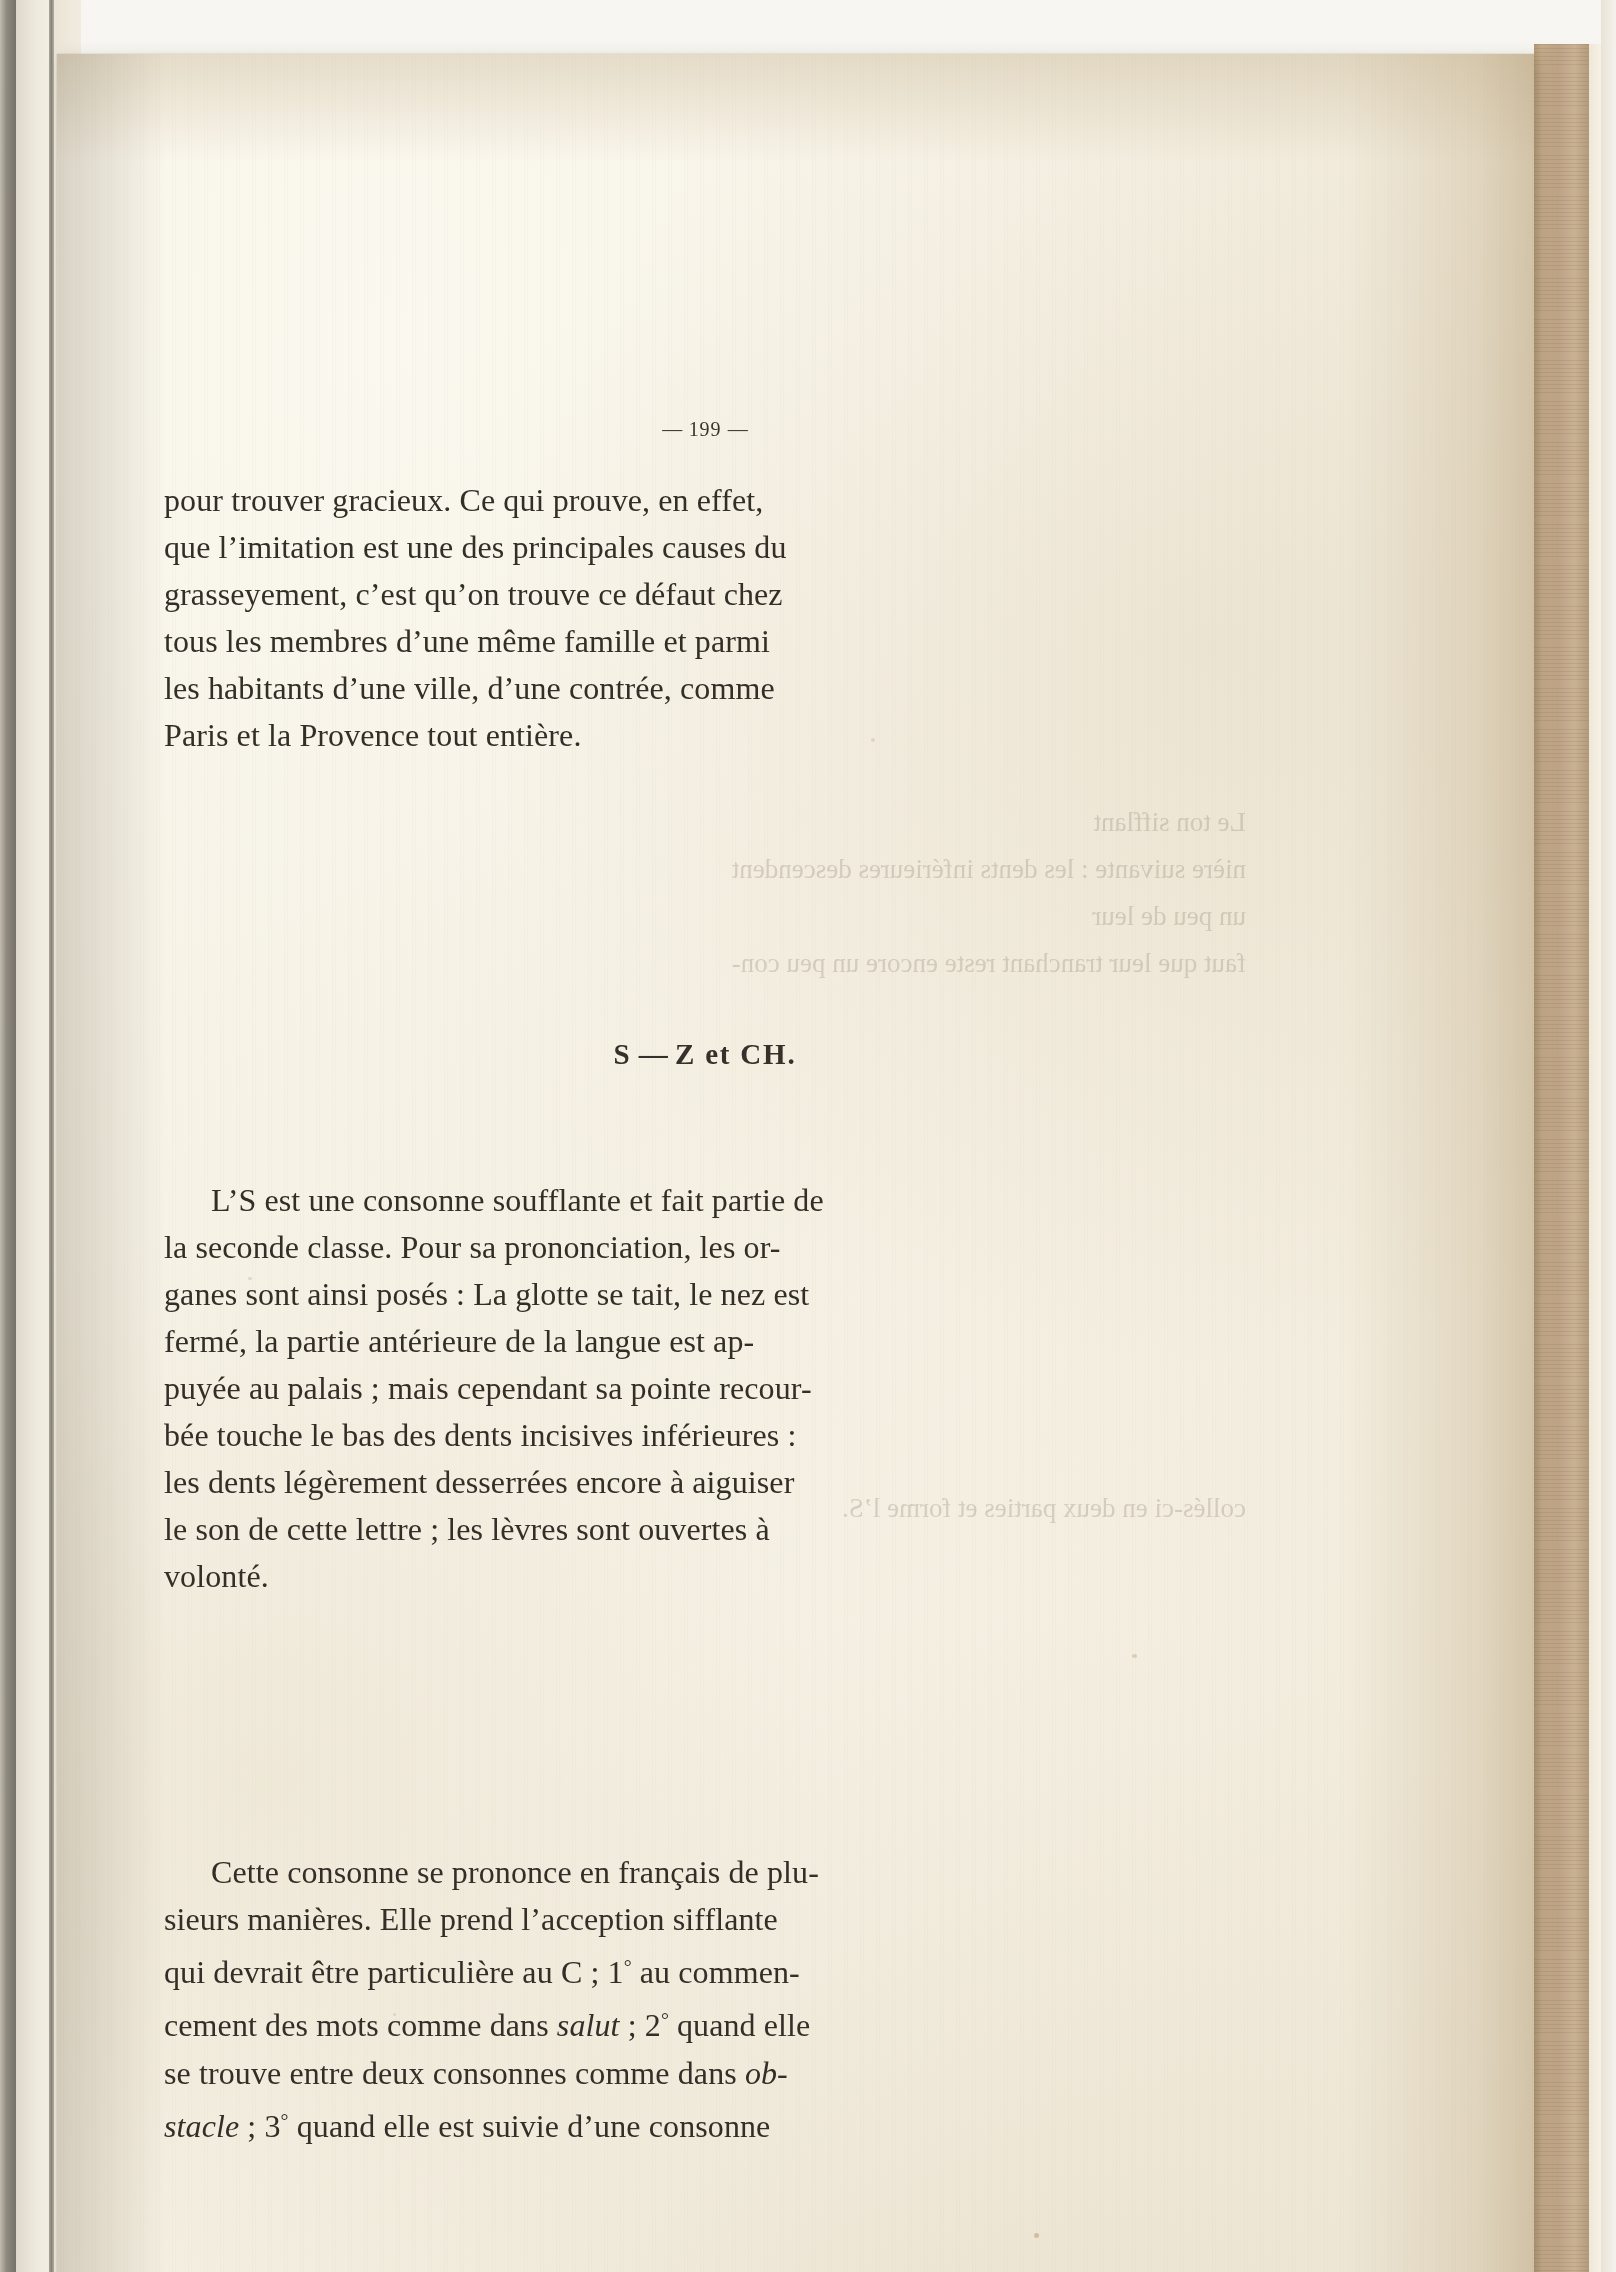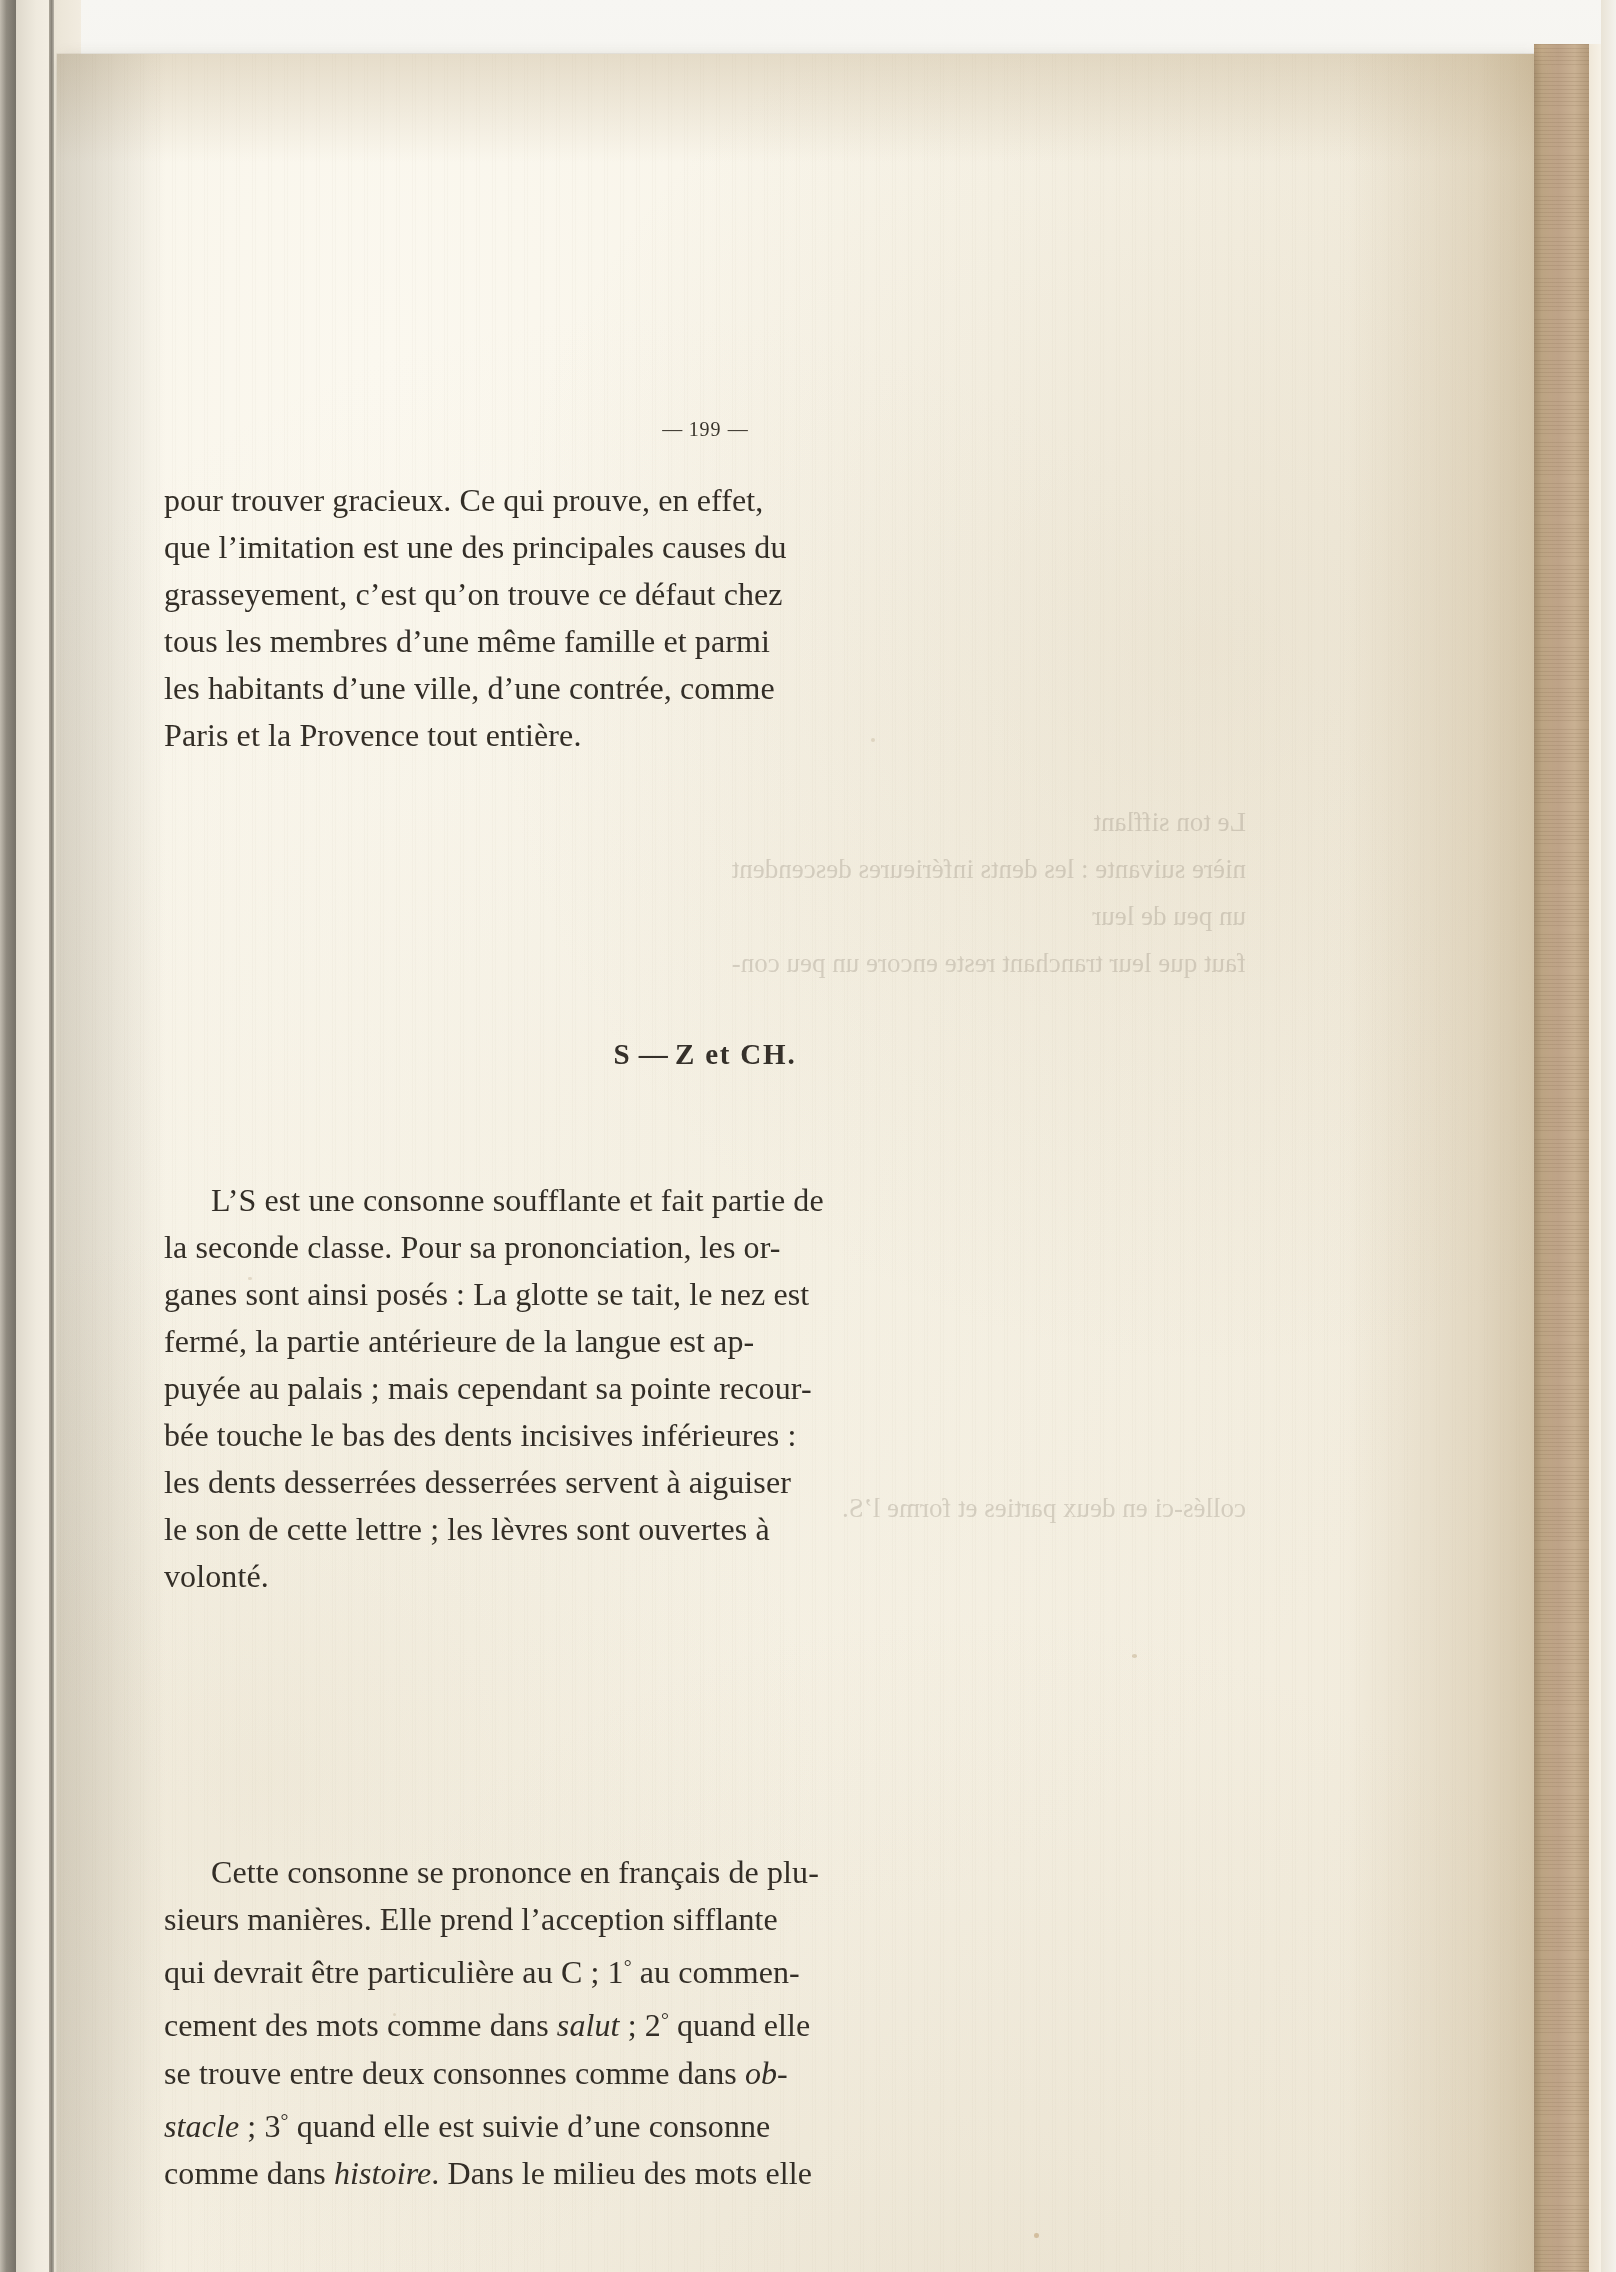--- a/index.html
+++ b/index.html
@@ -284,31 +284,30 @@
 
       <h2 class="section" style="top:984px;"><span>S</span><span class="mdash">—</span><span>Z et CH.</span></h2>
 
       <p class="para" style="top:1123px;">
         <span class="ln j indent"><span>L’S est une consonne soufflante et fait partie de</span></span>
         <span class="ln j"><span>la seconde classe. Pour sa prononciation, les or-</span></span>
         <span class="ln j"><span>ganes sont ainsi posés : La glotte se tait, le nez est</span></span>
         <span class="ln j"><span>fermé, la partie antérieure de la langue est ap-</span></span>
         <span class="ln j"><span>puyée au palais ; mais cependant sa pointe recour-</span></span>
         <span class="ln j"><span>bée touche le bas des dents incisives inférieures :</span></span>
-        <span class="ln j"><span>les dents desserrées desserrées servent à aiguiser</span></span>
+        <span class="ln j"><span>les dents légèrement desserrées encore à aiguiser</span></span>
         <span class="ln j"><span>le son de cette lettre ; les lèvres sont ouvertes à</span></span>
         <span class="ln last"><span>volonté.</span></span>
       </p>
 
       <p class="para" style="top:1795px;">
         <span class="ln j indent"><span>Cette consonne se prononce en français de plu-</span></span>
         <span class="ln j"><span>sieurs manières. Elle prend l’acception sifflante</span></span>
         <span class="ln" id="l3">qui devrait être particulière au C ; <span>1</span><span class="ord">°</span> au commen-</span>
         <span class="ln" id="l4">cement des mots comme dans <span class="it">salut</span> ; <span>2</span><span class="ord">°</span> quand elle</span>
         <span class="ln" id="l5">se trouve entre deux consonnes comme dans <span class="it">ob-</span></span>
         <span class="ln" id="l6"><span class="it">stacle</span> ; <span>3</span><span class="ord">°</span> quand elle est suivie d’une consonne</span>
-        <span class="ln last" id="l7">comme dans <span class="it">histoire</span>. Dans le milieu des mots elle</span>
       </p>
 
     </div>
   </div>
 </div>
 
 
 </body></html>

